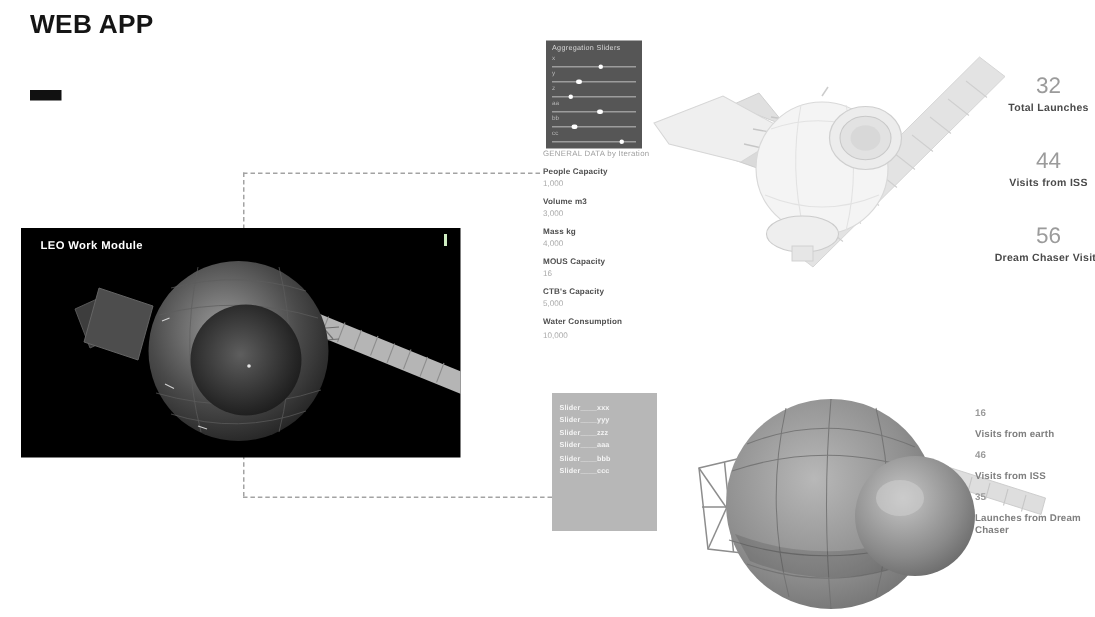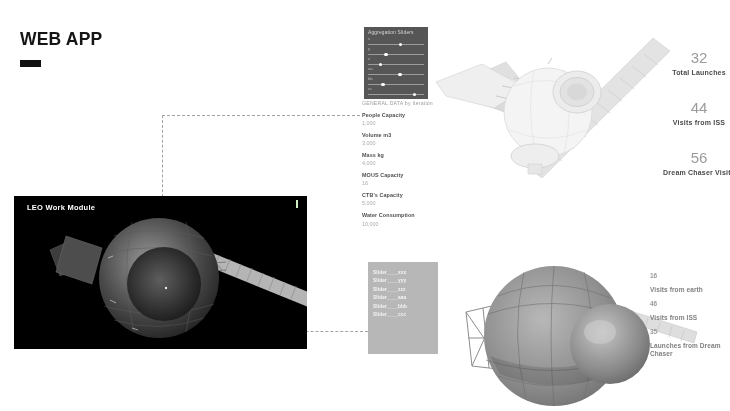--- a/index.html
+++ b/index.html
@@ -1,30 +1,30 @@
 <!DOCTYPE html>
 <html><head>
 <meta charset="utf-8">
 <style>
   * { margin:0; padding:0; box-sizing:border-box; }
   body { background:#fff; font-family:"Liberation Sans", sans-serif; }
   .canvas { position:relative; width:730px; height:411px; background:#ffffff; overflow:hidden; }
 
   
-  .page-title { position:absolute; left:20px; top:29px; font-size:17.5px; font-weight:bold; color:#151515; line-height:21px; letter-spacing:.2px; }
+  .page-title { position:absolute; left:20px; top:6px; font-size:17.5px; font-weight:bold; color:#151515; line-height:21px; letter-spacing:.2px; }
   .title-underline { position:absolute; left:20px; top:60px; width:21px; height:6.5px; background:#111; }
 
   
   .connector { position:absolute; z-index:0; }
   .connector.v { left:162px; top:115px; height:216px; width:0; border-left:1.5px dashed #a3a3a3; }
   .connector.h1 { left:162px; top:115px; width:198px; height:0; border-top:1.5px dashed #a3a3a3; }
   .connector.h2 { left:162px; top:331px; width:206px; height:0; border-top:1.5px dashed #a3a3a3; }
 
   
-  .leo-panel { position:absolute; left:14px; top:152px; width:293px; height:153px; background:#000; z-index:2;margin-top:44px; }
+  .leo-panel { position:absolute; left:14px; top:152px; width:293px; height:153px; background:#000; z-index:2; }
   .leo-label { position:absolute; left:13px; top:7px; color:#fff; font-size:7.5px; font-weight:bold; letter-spacing:.25px; }
   .leo-tick { position:absolute; right:9px; top:4px; width:2px; height:8px; background:#cfeec2; }
   .leo-panel svg { position:absolute; left:0; top:0; }
 
   
   .agg-panel { position:absolute; left:364px; top:27px; width:64px; height:72px; background:#565656; padding:3px 4px; z-index:2; }
   .agg-title { font-size:4.8px; color:#d9d9d9; letter-spacing:.2px; margin-bottom:1px; }
   .slider-row { margin-top:2.4px; }
   .slider-label { font-size:4.2px; color:#b8b8b8; height:4.6px; line-height:4.6px; }
   .slider-track { position:relative; height:1px; background:#9c9c9c; margin-top:2px; }

